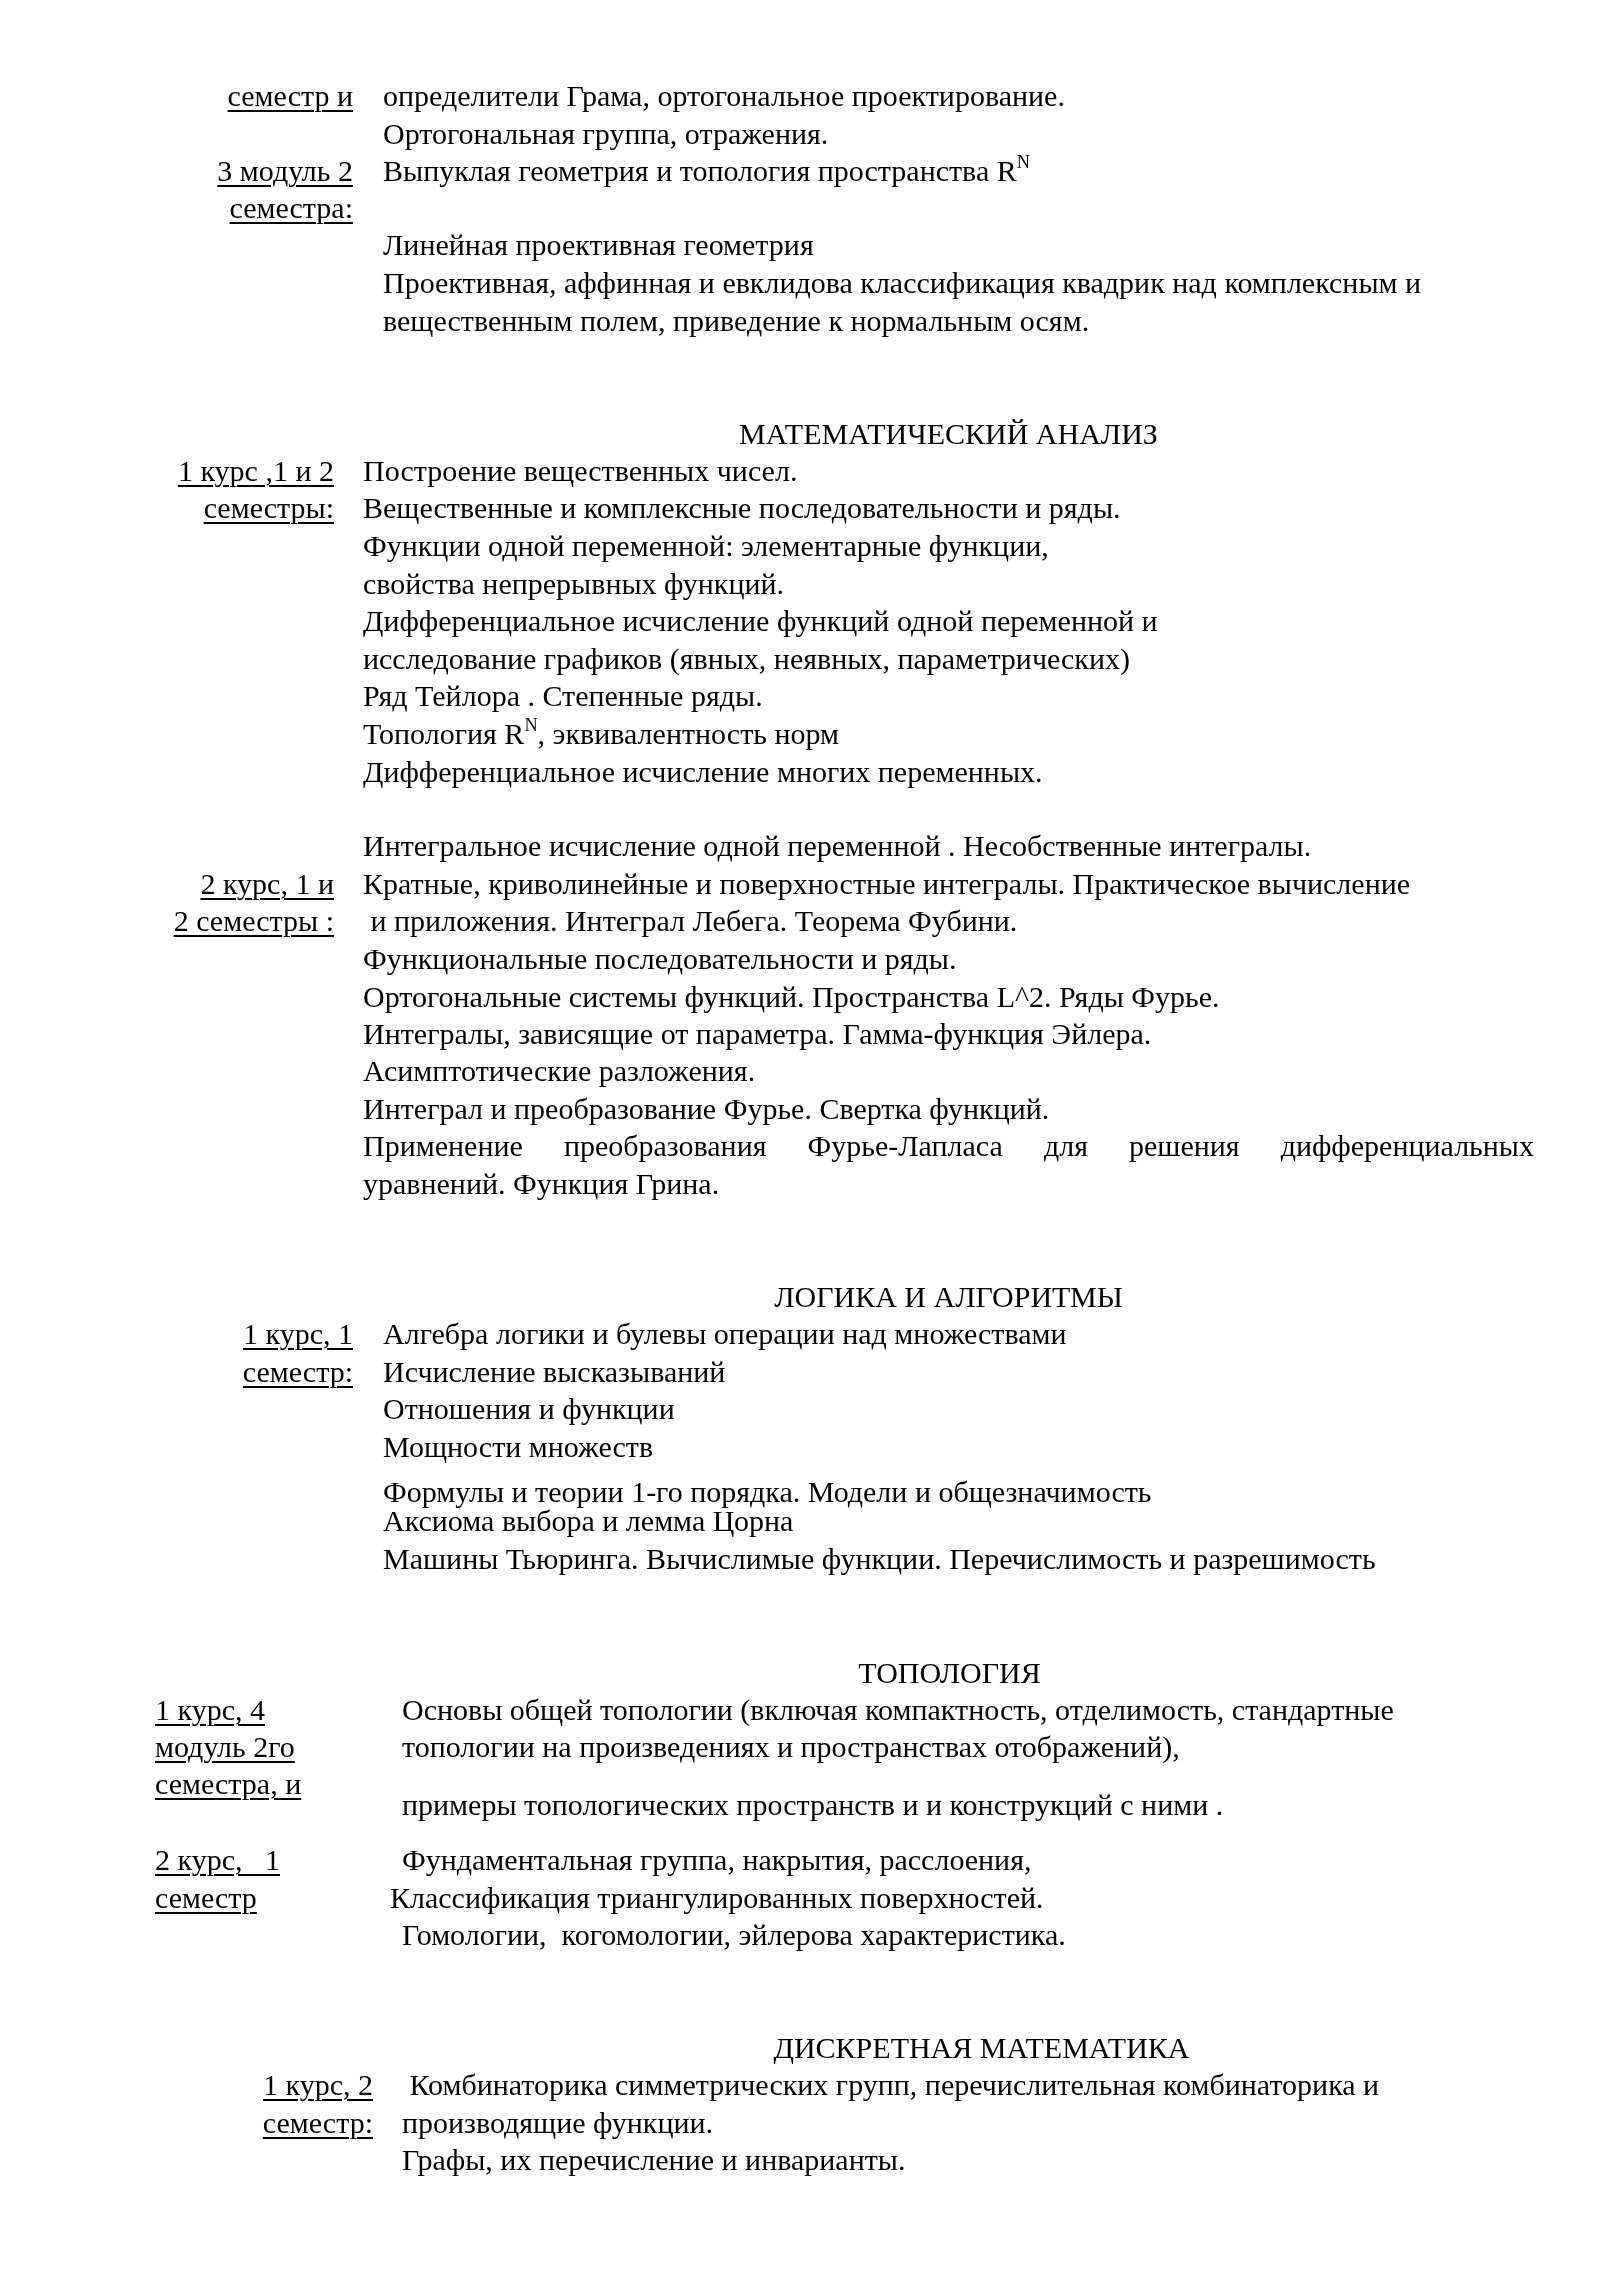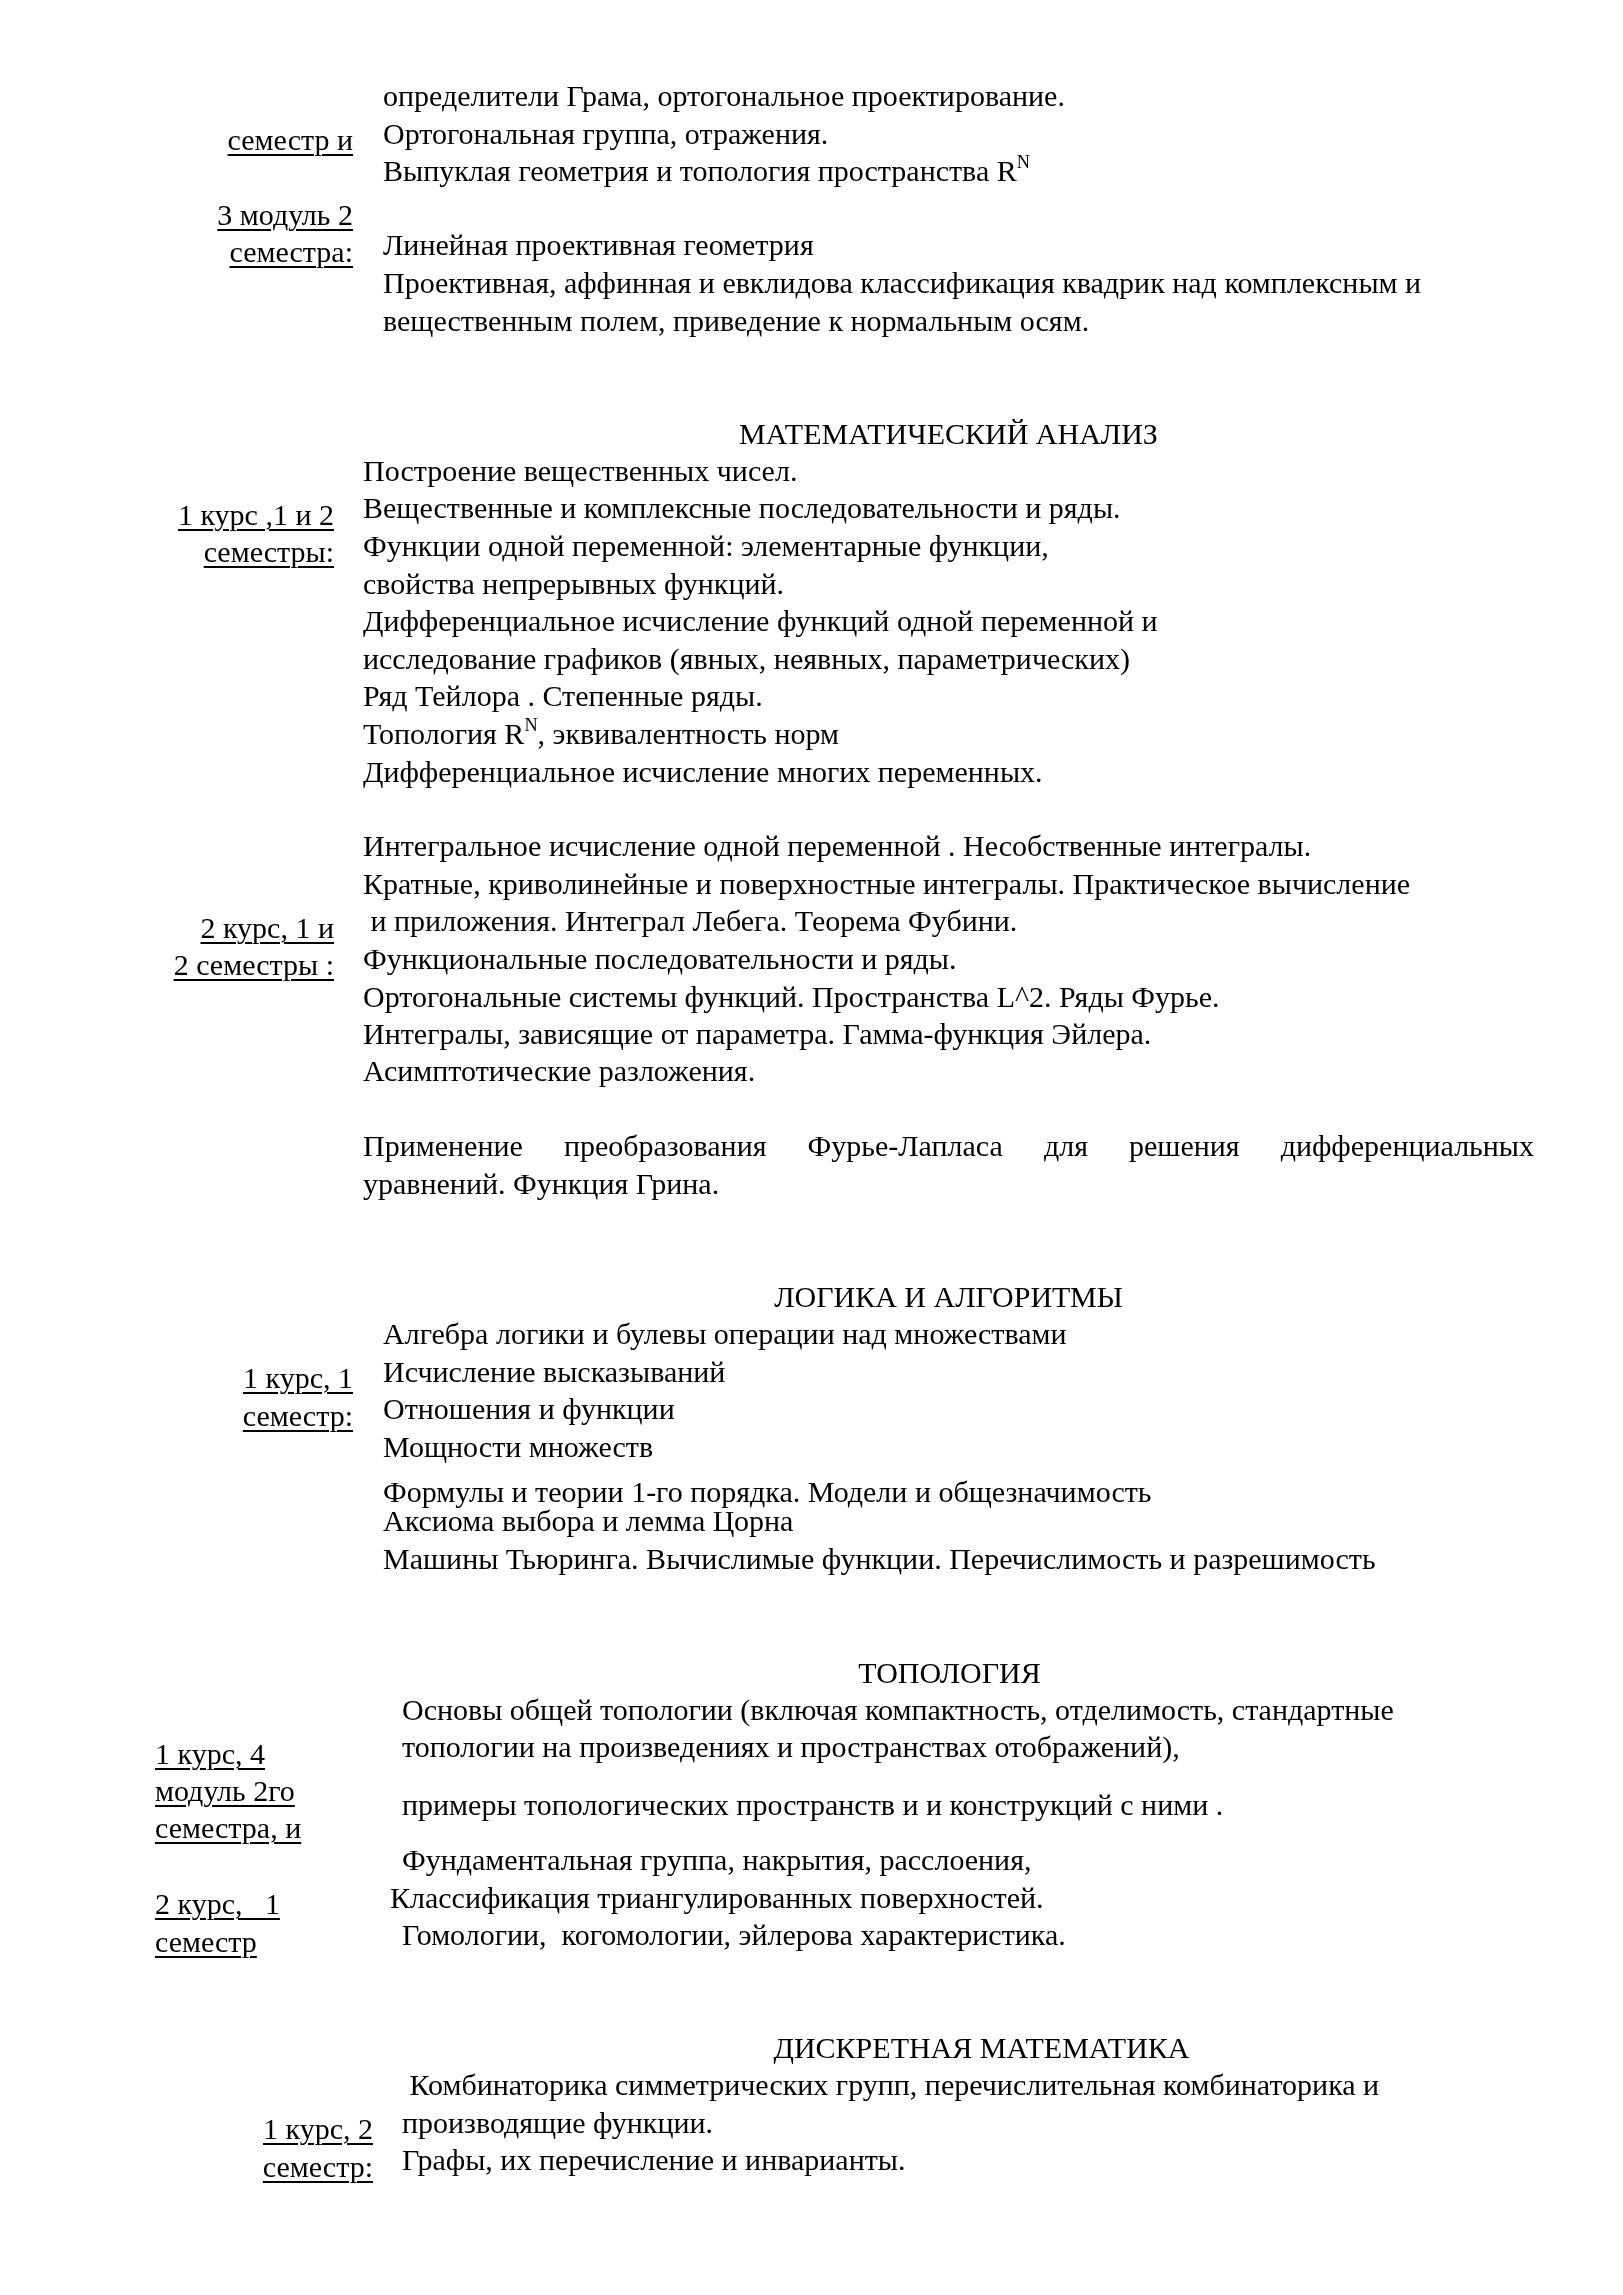--- a/index.html
+++ b/index.html
@@ -4,21 +4,21 @@
 <style>
   html, body { margin: 0; padding: 0; background: #ffffff; }
   body {
     width: 1623px; height: 2295px; position: relative; overflow: hidden;
     font-family: "Liberation Serif", "DejaVu Serif", serif;
     color: #000000;
     font-size: 30px;
   }
   .page { position: absolute; left: 0; top: 0; width: 1623px; height: 2295px; }
   .row { position: absolute; white-space: nowrap; line-height: 37px; height: 37px; }
-  .label { text-decoration: underline; text-underline-offset: 3.9px; text-decoration-thickness: 2px; margin-top: 44px; }
+  .label { text-decoration: underline; text-underline-offset: 3.9px; text-decoration-thickness: 2px; }
   .label.r { text-align: right; }
   .heading { position: absolute; text-align: center; white-space: nowrap; line-height: 37px; }
   sup { font-size: 18.3px; vertical-align: 13px; line-height: 0; }
   .justify { text-align: justify; text-align-last: justify; }
 </style>
 </head>
 <body>
 
 <div class="page">
 
@@ -46,20 +46,21 @@
   <div class="row" style="left:363px; top:753px;">Дифференциальное исчисление многих переменных.</div>
   <div class="row" style="left:363px; top:827px;">Интегральное исчисление одной переменной . Несобственные интегралы.</div>
   <div class="row label r" style="left:131px; width:203px; top:865px;">2 курс,   1 и</div>
   <div class="row label r" style="left:131px; width:203px; top:902px;">2 семестры :</div>
   <div class="row" style="left:363px; top:865px;">Кратные, криволинейные и поверхностные интегралы. Практическое вычисление</div>
   <div class="row" style="left:363px; top:902px; white-space:pre;"> и приложения. Интеграл Лебега. Теорема Фубини.</div>
   <div class="row" style="left:363px; top:940px;">Функциональные последовательности и ряды.</div>
   <div class="row" style="left:363px; top:978px;">Ортогональные системы функций. Пространства L^2. Ряды Фурье.</div>
   <div class="row" style="left:363px; top:1015px;">Интегралы, зависящие от параметра. Гамма-функция Эйлера.</div>
   <div class="row" style="left:363px; top:1052px;">Асимптотические разложения.</div>
+  <div class="row" style="left:363px; top:1090px;">Интеграл и преобразование Фурье. Свертка функций.</div>
   <div class="row justify" style="left:363px; width:1171px; top:1127px;">Применение преобразования  Фурье-Лапласа для решения дифференциальных</div>
   <div class="row" style="left:363px; top:1165px;">уравнений. Функция Грина.</div>
 
   <div class="heading" style="left:654px; width:589px; top:1278px;">ЛОГИКА И АЛГОРИТМЫ</div>
   <div class="row label r" style="left:131px; width:222px; top:1315px;">1 курс, 1</div>
   <div class="row label r" style="left:131px; width:222px; top:1353px;">семестр:</div>
   <div class="row" style="left:383px; top:1315px;">Алгебра логики и булевы операции над множествами</div>
   <div class="row" style="left:383px; top:1353px;">Исчисление высказываний</div>
   <div class="row" style="left:383px; top:1390px;">Отношения и функции</div>
   <div class="row" style="left:383px; top:1428px;">Мощности множеств</div>

